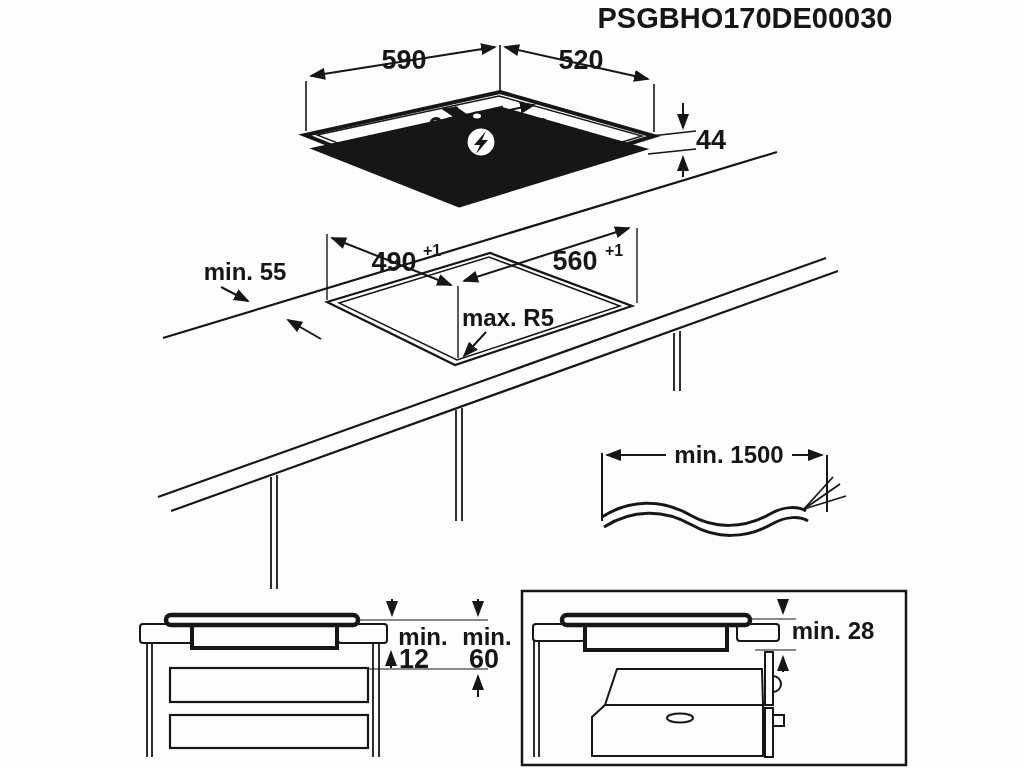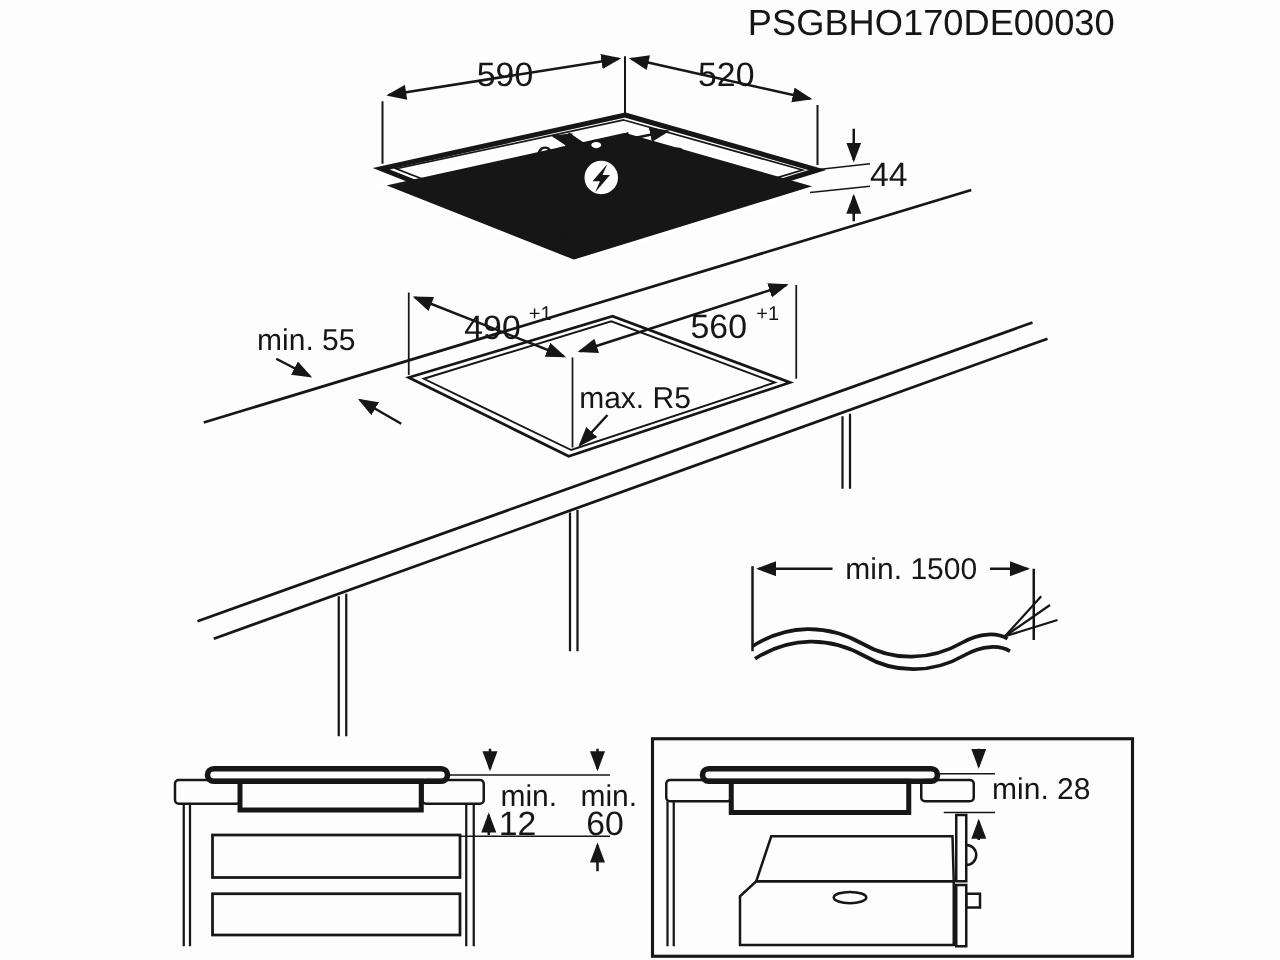--- a/index.html
+++ b/index.html
@@ -1,18 +1,18 @@
 <!DOCTYPE html>
 <html><head>
 <meta charset="utf-8">
 <style>
   html,body{margin:0;padding:0;background:#ffffff;}
   .page{
     width:1024px;height:768px;position:relative;background:#fdfdfd;
-    font-family:"Liberation Sans", sans-serif;overflow:hidden;
+    font-family:"Liberation Sans", sans-serif;overflow:hidden;font-weight:bold;
   }
   svg{position:absolute;left:0;top:0;}
   svg text{
     fill:#161616;
     font-family:"Liberation Sans", sans-serif;
   }
   .t-title{font-size:29px;}
   .t-dim{font-size:27px;}
   .t-dim-s{font-size:24px;}
   .t-sup{font-size:16px;}

